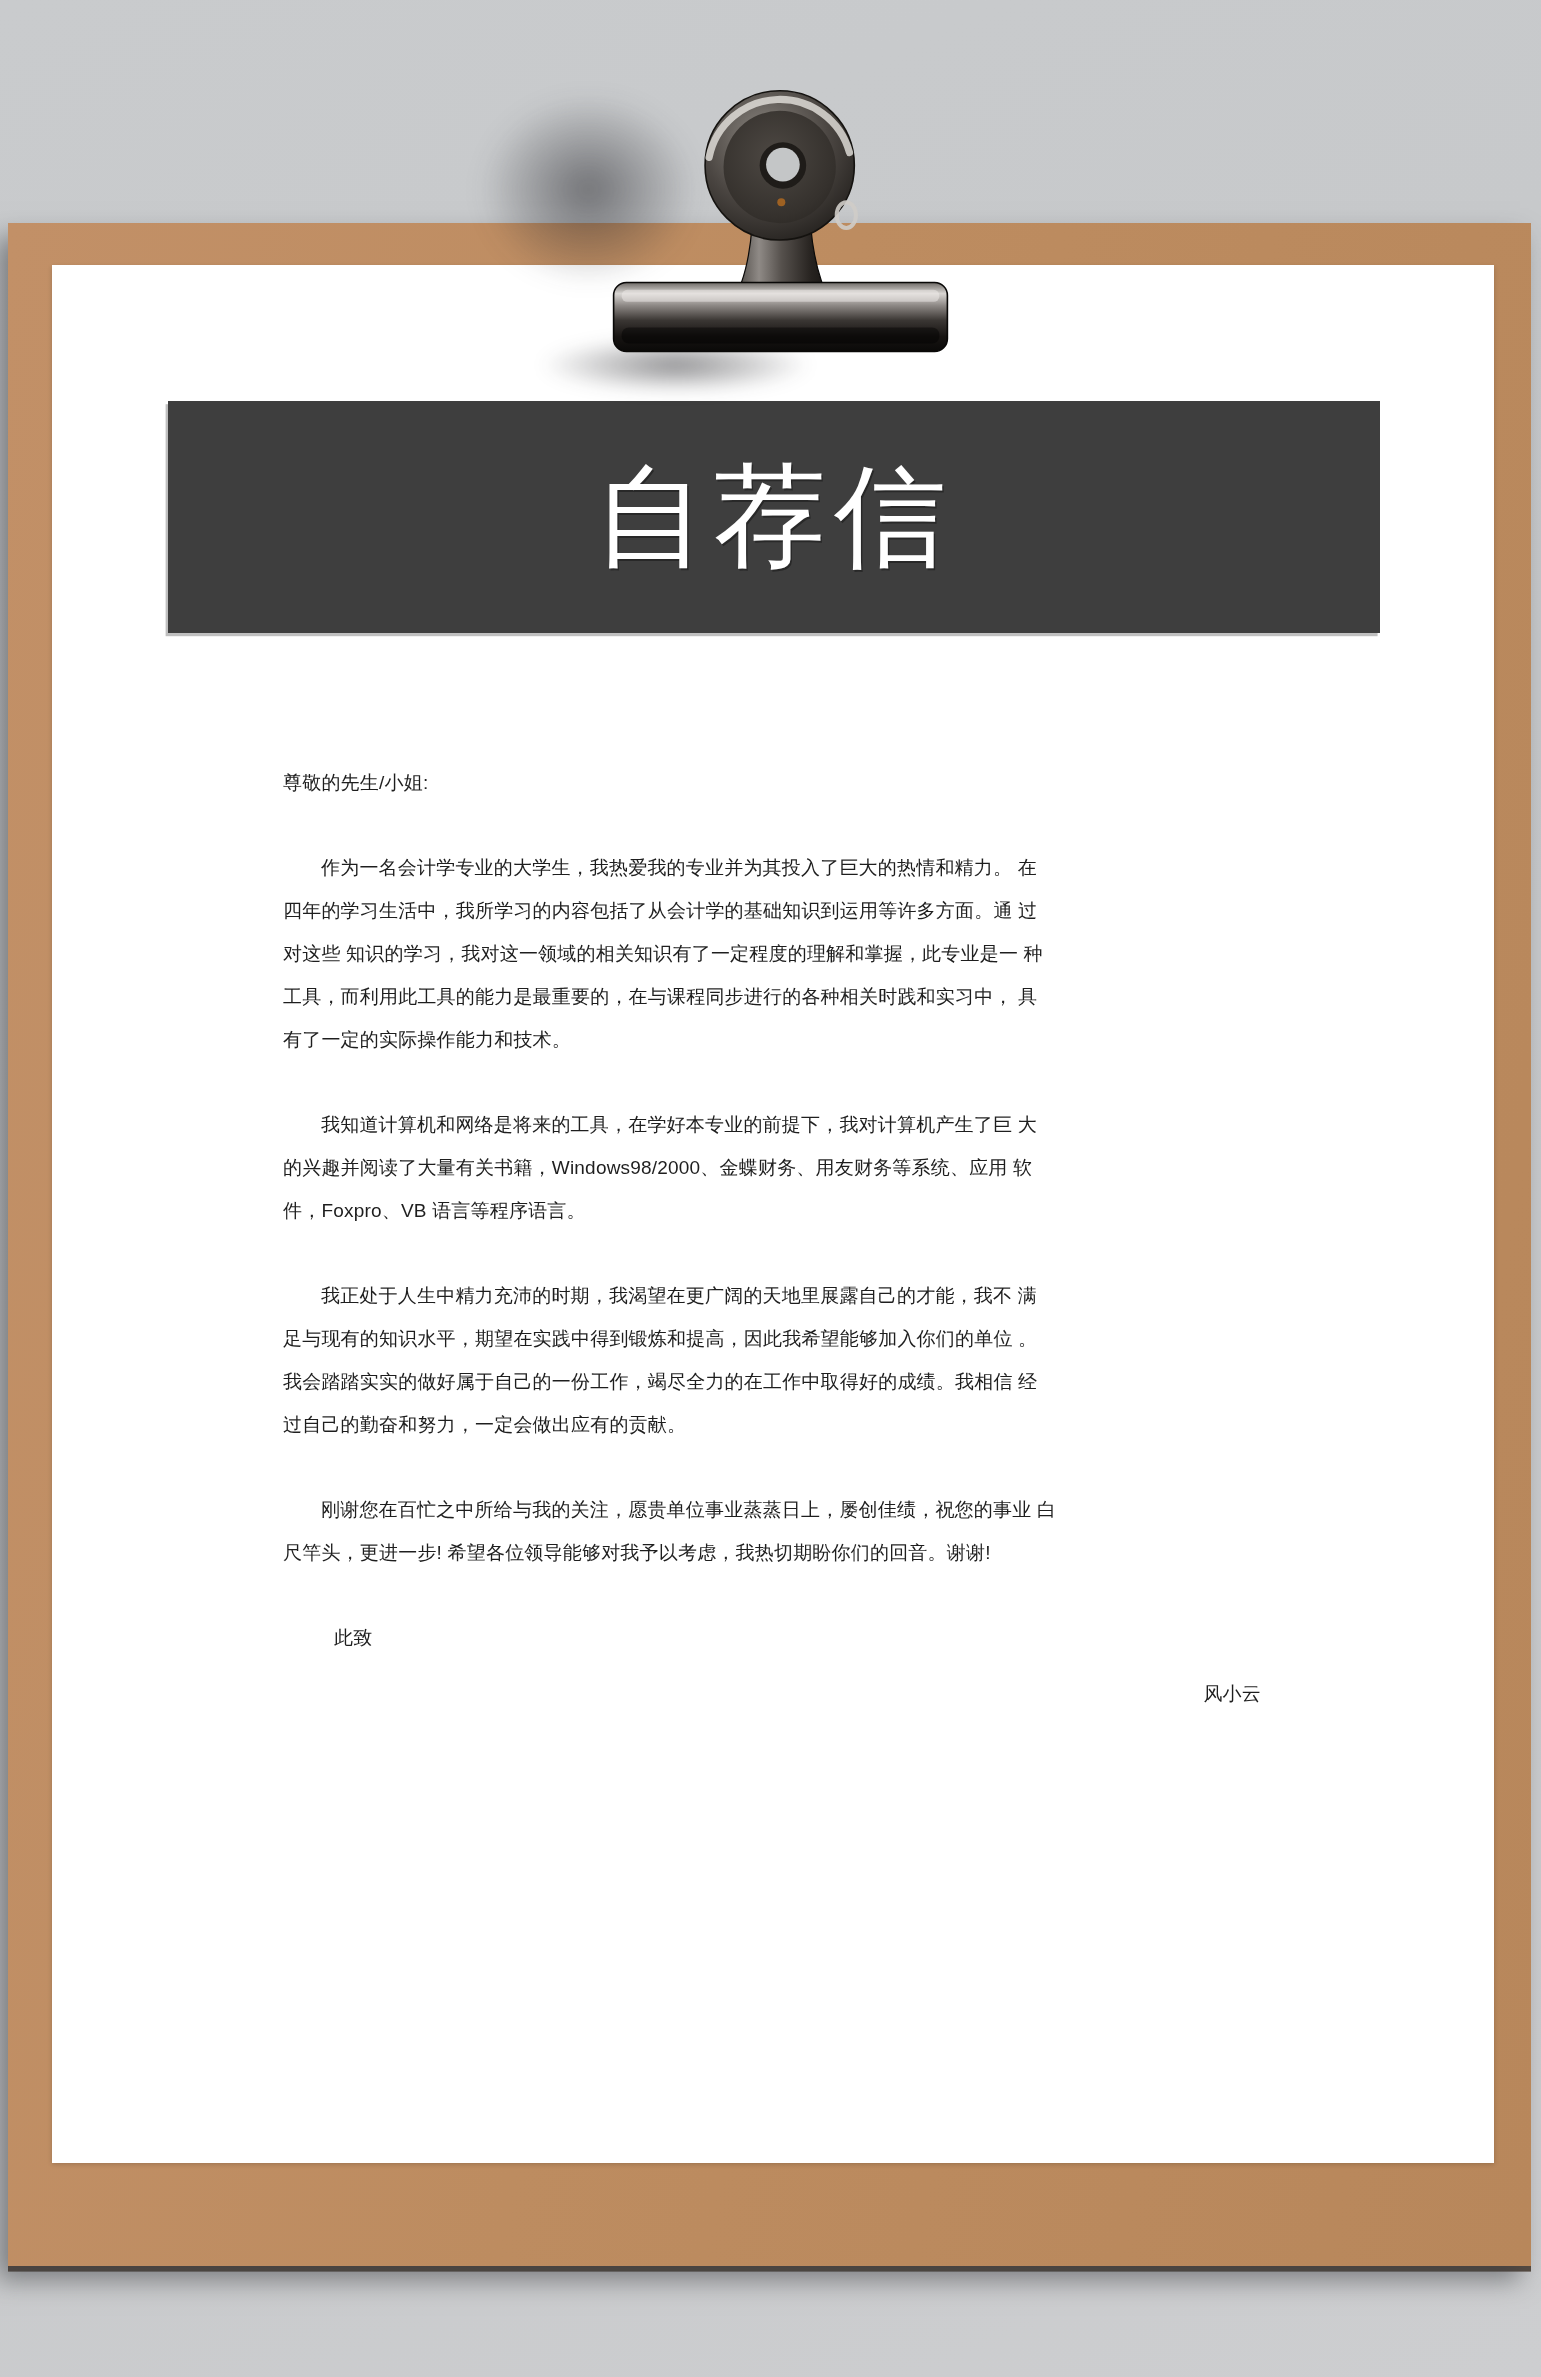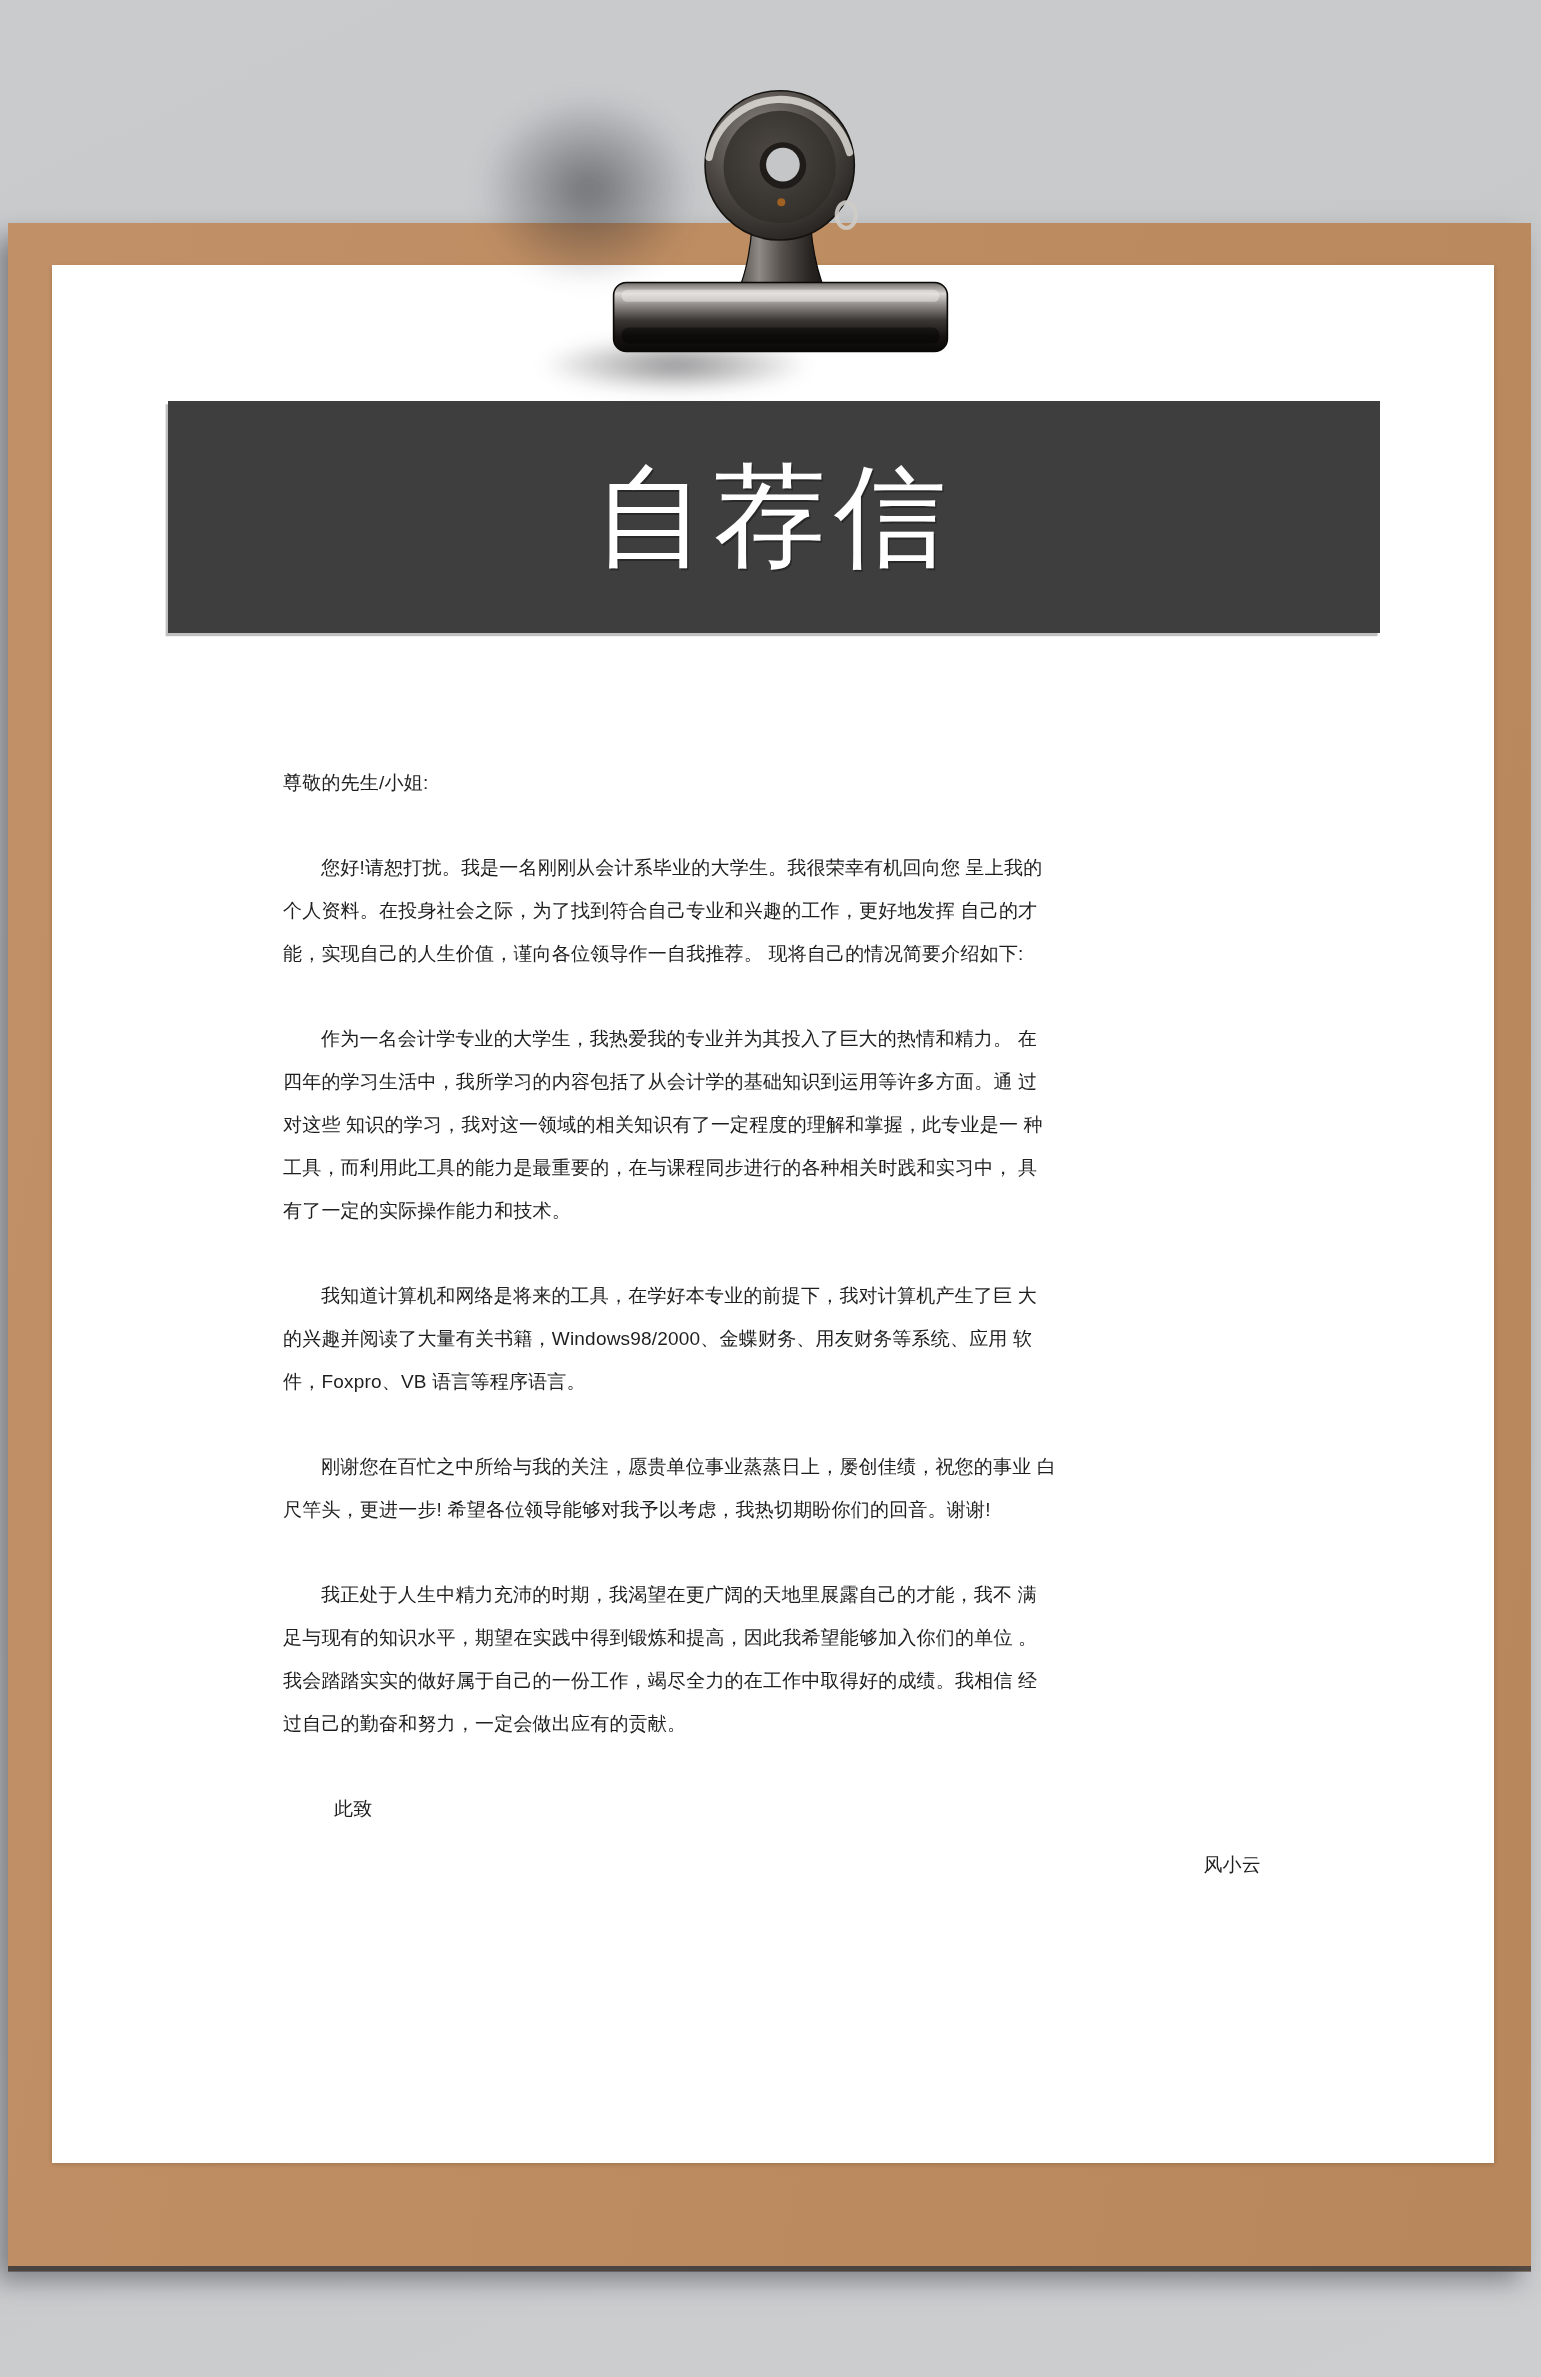--- a/index.html
+++ b/index.html
@@ -58,37 +58,34 @@
 <div class="board">
 
   <div class="paper">
 
     <div class="banner">
       <div class="title">自荐信</div>
     </div>
 
     <div class="letter-body">
       <p class="greeting">尊敬的先生/小姐:</p>
-      <p class="para">您好!请恕打扰。我是一名刚刚从会计系毕业的大学生。我很荣幸有机回向您 呈上我的
-个人资料。在投身社会之际，为了找到符合自己专业和兴趣的工作，更好地发挥 自己的才
-能，实现自己的人生价值，谨向各位领导作一自我推荐。  现将自己的情况简要介绍如下:</p>
       <p class="para">作为一名会计学专业的大学生，我热爱我的专业并为其投入了巨大的热情和精力。  在
 四年的学习生活中，我所学习的内容包括了从会计学的基础知识到运用等许多方面。通 过
 对这些 知识的学习，我对这一领域的相关知识有了一定程度的理解和掌握，此专业是一 种
 工具，而利用此工具的能力是最重要的，在与课程同步进行的各种相关时践和实习中， 具
 有了一定的实际操作能力和技术。</p>
       <p class="para">我知道计算机和网络是将来的工具，在学好本专业的前提下，我对计算机产生了巨 大
 的兴趣并阅读了大量有关书籍，Windows98/2000、金蝶财务、用友财务等系统、应用 软
 件，Foxpro、VB 语言等程序语言。</p>
-      <p class="para">刚谢您在百忙之中所给与我的关注，愿贵单位事业蒸蒸日上，屡创佳绩，祝您的事业 白
-尺竿头，更进一步! 希望各位领导能够对我予以考虑，我热切期盼你们的回音。谢谢!</p>
       <p class="para">我正处于人生中精力充沛的时期，我渴望在更广阔的天地里展露自己的才能，我不 满
 足与现有的知识水平，期望在实践中得到锻炼和提高，因此我希望能够加入你们的单位 。
 我会踏踏实实的做好属于自己的一份工作，竭尽全力的在工作中取得好的成绩。我相信 经
 过自己的勤奋和努力，一定会做出应有的贡献。</p>
+      <p class="para">刚谢您在百忙之中所给与我的关注，愿贵单位事业蒸蒸日上，屡创佳绩，祝您的事业 白
+尺竿头，更进一步! 希望各位领导能够对我予以考虑，我热切期盼你们的回音。谢谢!</p>
       <p class="closing-line first">此致</p>
       <p class="signature">风小云</p>
     </div>
   </div>
 </div>
 
 <div class="clip-shadow-top"></div>
 <div class="clip-shadow-bottom"></div>
 
 <svg class="clip" viewBox="0 0 420 385" xmlns="http://www.w3.org/2000/svg">

